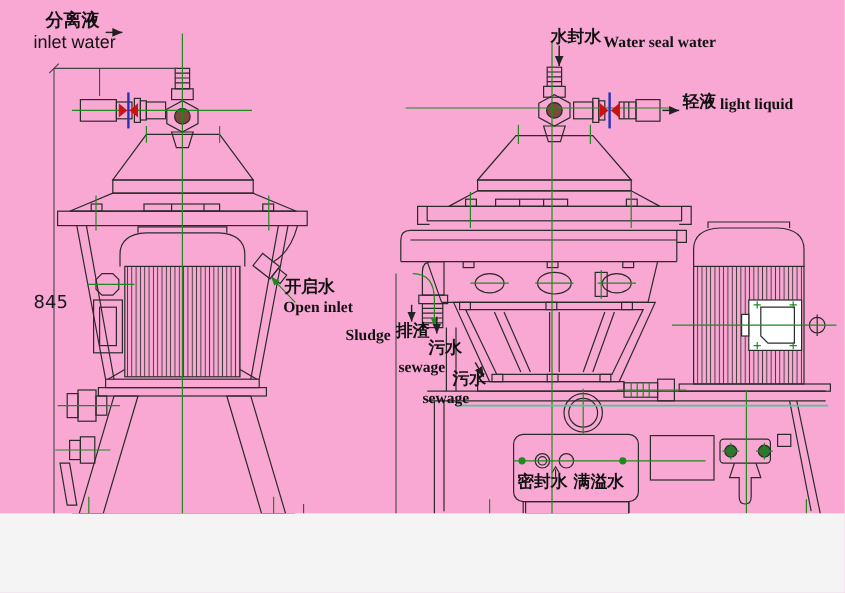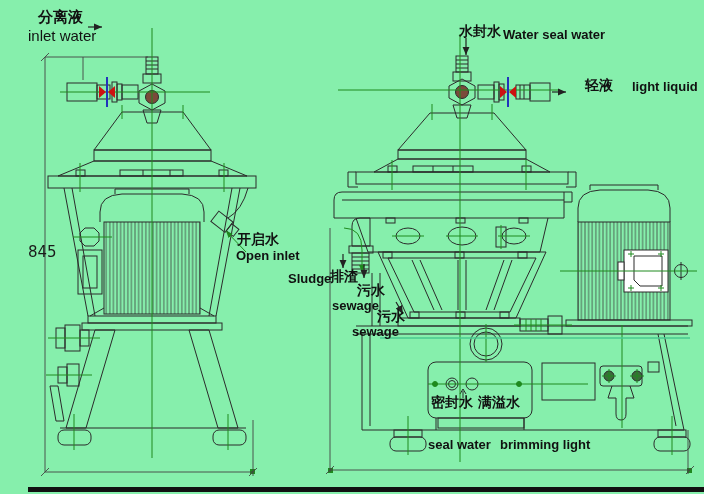--- a/index.html
+++ b/index.html
@@ -1,23 +1,23 @@
 <!DOCTYPE html>
 <html><head>
 <meta charset="utf-8">
 <style>
   html,body{margin:0;padding:0;background:#f4f4f4;}
-  .stage{position:relative;width:704px;height:494px;background:#86efac;overflow:hidden;
+  .stage{position:relative;width:704px;height:428px;background:#f9a8d4;overflow:hidden;
          font-family:"DejaVu Sans",sans-serif;}
   svg{position:absolute;left:0;top:0;}
   .lbl{position:absolute;color:#111;white-space:nowrap;line-height:1.05;}
   .cn{font-size:14px;font-weight:700;font-family:"DejaVu Sans",sans-serif;}
   .cn-lg{font-size:15px;font-weight:700;}
   .en{font-size:15px;font-weight:400;font-family:"Liberation Sans",sans-serif;}
-  .en-b{font-size:13px;font-weight:700;font-family:Liberation Sans, sans-serif;}
+  .en-b{font-size:13px;font-weight:700;font-family:Liberation Serif, serif;}
   .dimnum{font-family:"DejaVu Sans Mono",monospace;font-size:27px;font-weight:400;
           letter-spacing:4px;color:#2b2b2b;text-align:center;width:80px;}
   .dimnum-sm{font-family:"DejaVu Sans",sans-serif;font-size:15px;color:#1a1a1a;margin-left:24px;}
 </style>
 </head>
 <body>
 
 <div class="stage">
 
 <svg width="704" height="494" viewBox="0 0 704 494">
@@ -273,22 +273,22 @@
 
   <rect x="28" y="487" width="676" height="5" fill="#111" stroke="none"></rect>
 </svg>
 
 <div class="lbl cn-lg" style="left:38px;top:10px;">分离液</div>
 <div class="lbl en" style="left:28px;top:28px;">inlet water</div>
 
 <div class="lbl cn" style="left:459px;top:24px;">水封水</div>
 <div class="lbl en-b" style="left:503px;top:28px;">Water seal water</div>
 
-<div class="lbl cn" style="left:585px;top:78px;">轻液</div>
-<div class="lbl en-b" style="left:632px;top:80px;">light liquid</div>
+<div class="lbl cn" style="left:569px;top:78px;">轻液</div>
+<div class="lbl en-b" style="left:600px;top:80px;">light liquid</div>
 
 <div class="lbl cn" style="left:237px;top:232px;">开启水</div>
 <div class="lbl en-b" style="left:236px;top:249px;">Open inlet</div>
 
 <div class="lbl en-b" style="left:288px;top:272px;">Sludge</div>
 <div class="lbl cn" style="left:330px;top:270px;font-family:Liberation Serif, serif;">排渣</div>
 
 <div class="lbl cn" style="left:357px;top:283px;">污水</div>
 <div class="lbl en-b" style="left:332px;top:299px;">sewage</div>
 

